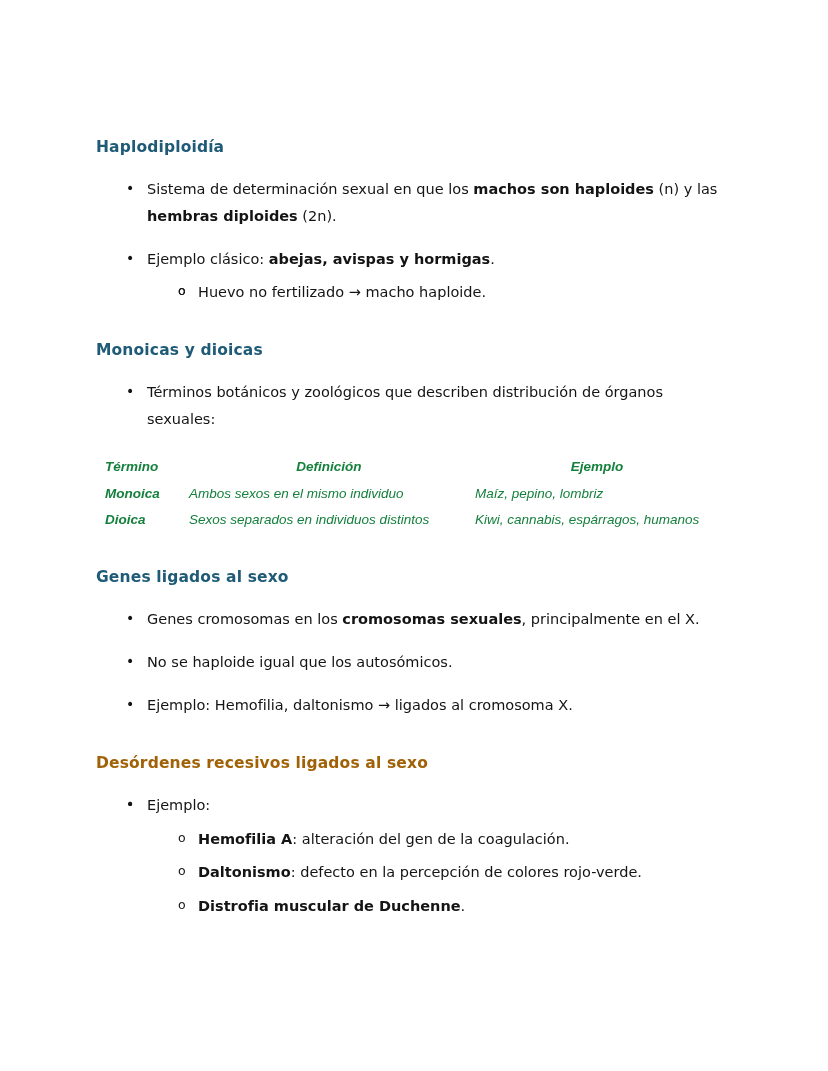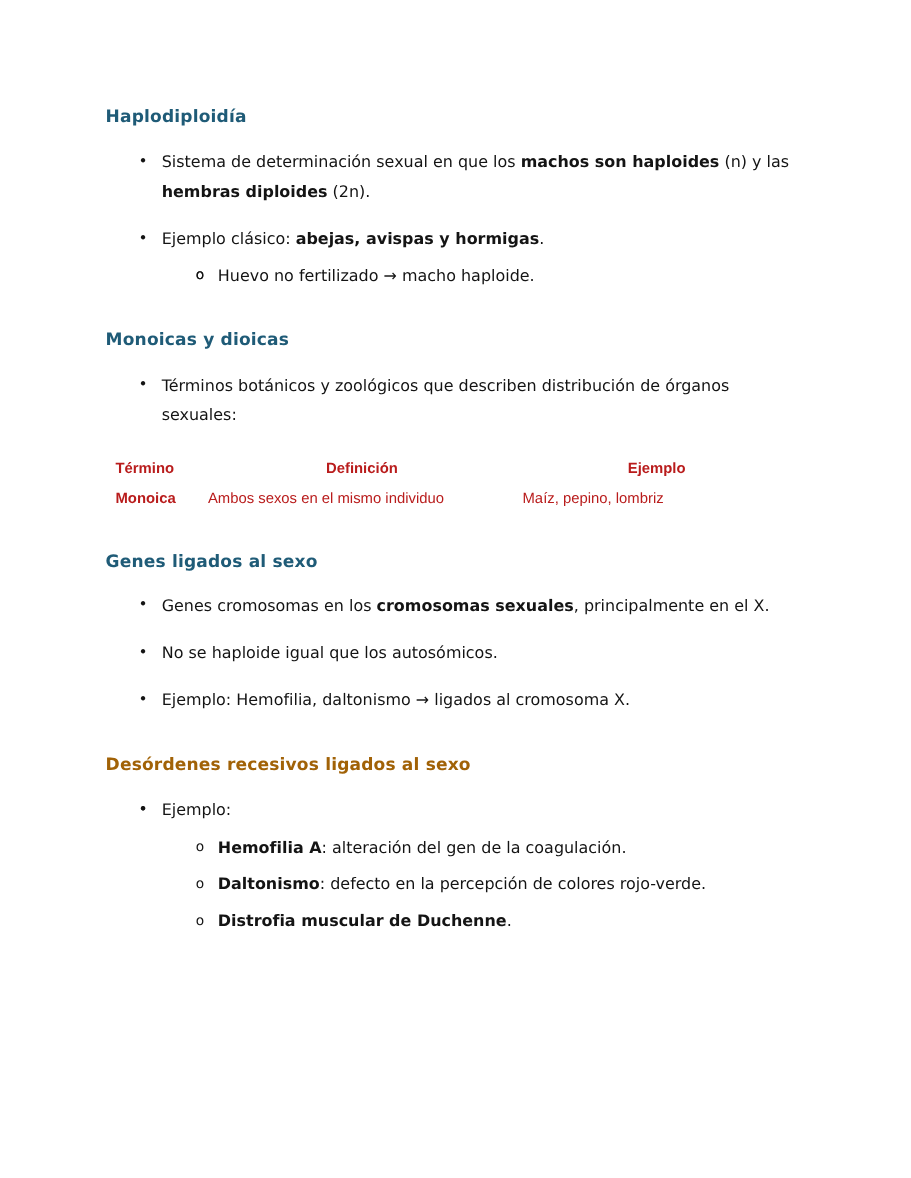--- a/index.html
+++ b/index.html
@@ -112,45 +112,50 @@
   .term-table th.col-ex    { text-align: center; }
   .term-table td.cell-term { font-weight: 700; white-space: nowrap; }
   .term-table td.cell-def  { padding-right: 28px; }
   .term-table tr.row-tall td { padding-top: 3px; padding-bottom: 3px; }
 </style>
 </head>
 <body style="background: rgb(255, 255, 255);">
 
 <div class="page">
   <div id="content">
-      <h2 class="heading" style="color: rgb(31, 91, 119);">Haplodiploidía</h2>
+      <h2 class="heading" style="color: rgb(31, 91, 119); margin-top: 41px;">Haplodiploidía</h2>
       <ul class="note-list" style="color: rgb(20, 20, 20);">
         <li><span class="marker">•</span><span class="bullet-text"><span>Sistema de determinación sexual en que los </span><b>machos son haploides</b><span> (n) y las </span><b>hembras diploides</b><span> (2n).</span></span></li>
         <li><span class="marker">•</span><span class="bullet-text"><span>Ejemplo clásico: </span><b>abejas, avispas y hormigas</b><span>.</span></span><ul class="sub-list">
             <li><span class="marker">o</span></li>
             <li><span class="marker">o</span><span><span>Huevo no fertilizado → macho haploide.</span></span></li>
           </ul></li>
       </ul>
       <h2 class="heading h-gap" style="color: rgb(31, 91, 119);">Monoicas y dioicas</h2>
       <ul class="note-list" style="color: rgb(20, 20, 20);">
         <li><span class="marker">•</span><span class="bullet-text"><span>Términos botánicos y zoológicos que describen distribución de órganos sexuales:</span></span></li>
       </ul>
-      <table class="term-table" style="color: #b91c1c;">
+      <table class="term-table" style="color: #15803d; font-style: italic;">
         <thead>
           <tr>
             <th class="col-term">Término</th>
             <th class="col-def">Definición</th>
             <th class="col-ex">Ejemplo</th>
           </tr>
         </thead>
         <tbody>
           <tr>
             <td class="cell-term">Monoica</td>
             <td class="cell-def">Ambos sexos en el mismo individuo</td>
             <td class="cell-ex">Maíz, pepino, lombriz</td>
+          </tr>
+          <tr class="row-tall">
+            <td class="cell-term">Dioica</td>
+            <td class="cell-def">Sexos separados en individuos distintos</td>
+            <td class="cell-ex">Kiwi, cannabis, espárragos, humanos</td>
           </tr>
         </tbody>
       </table>
       <h2 class="heading h-gap" style="color: rgb(31, 91, 119);">Genes ligados al sexo</h2>
       <ul class="note-list" style="color: rgb(20, 20, 20);">
         <li><span class="marker">•</span><span class="bullet-text"><span>Genes cromosomas en los </span><b>cromosomas sexuales</b><span>, principalmente en el X.</span></span></li>
         <li><span class="marker">•</span><span class="bullet-text"><span>No se haploide igual que los autosómicos.</span></span></li>
         <li><span class="marker">•</span><span class="bullet-text"><span>Ejemplo: Hemofilia, daltonismo → ligados al cromosoma X.</span></span></li>
       </ul>
       <h2 class="heading h-gap" style="color: #a16207;">Desórdenes recesivos ligados al sexo</h2>

